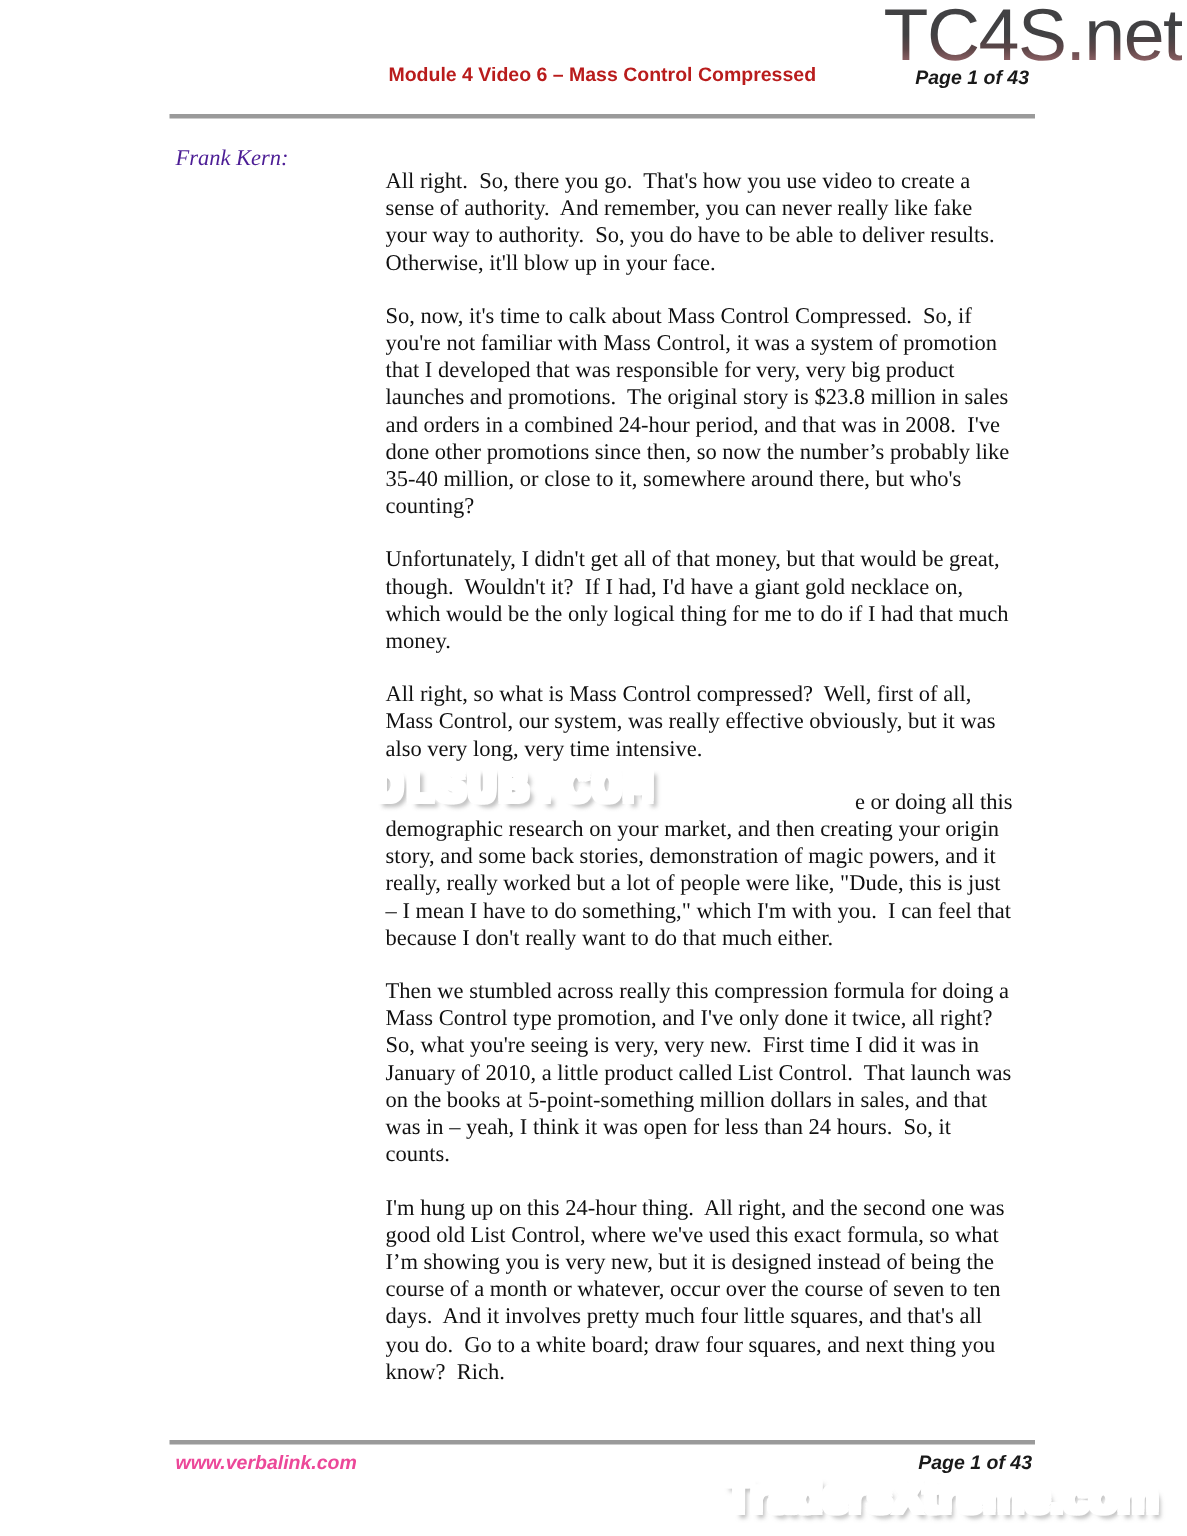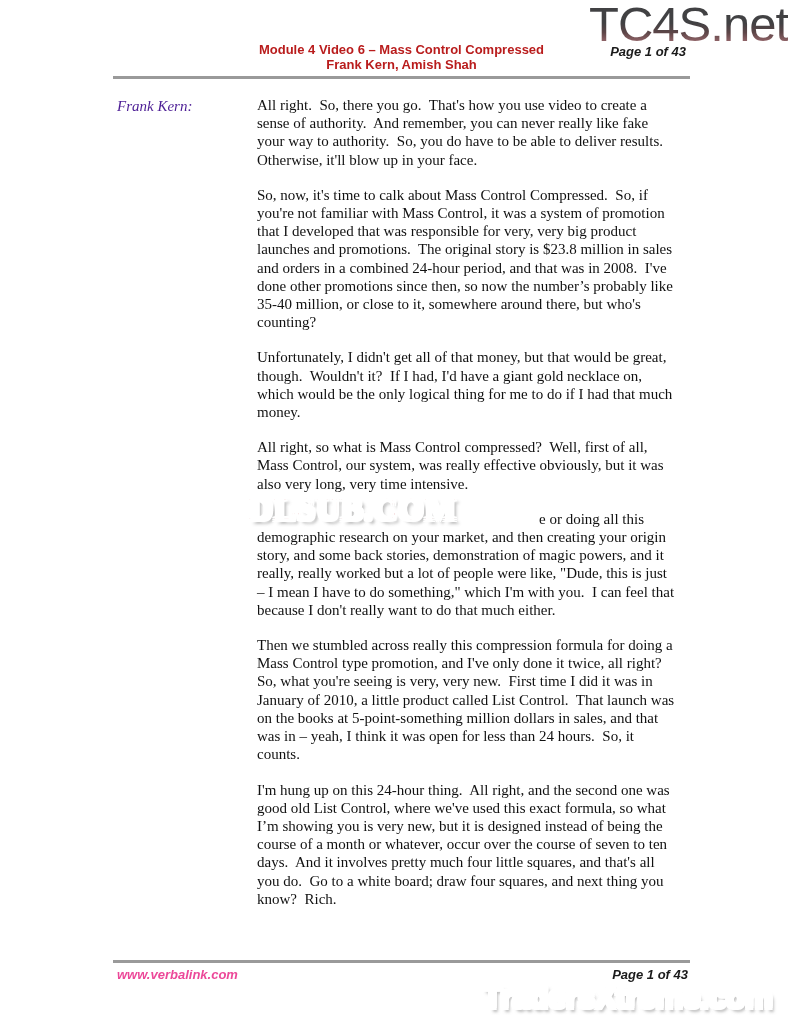--- a/index.html
+++ b/index.html
@@ -42,31 +42,31 @@
   .rule-bottom{top:960px;}
   
   .speaker{
     position:absolute;left:117px;top:98px;
     font-style:italic;font-size:15px;color:#4c1d95;
   }
   .transcript{
     position:absolute;left:257px;top:96px;width:418px;
   }
   .para{
-    margin:0 0 17px 0;
+    margin:16px 0 17px 0;
     font-size:15px;line-height:18.2px;
     white-space:pre-wrap;
     color:#111;
   }
   .para.covered{position:relative;}
-  .para .line1{display:block;padding-left:282px;white-space:pre;}
+  .para .line1{display:block;padding-left:282px;white-space:pre;text-align:right;}
   
   .watermark{
     position:absolute;left:-8px;top:-17px;z-index:2;
-    font-family:Liberation Serif, serif;
+    font-family:Liberation Mono, monospace;
     font-weight:bold;font-size:33px;line-height:33px;letter-spacing:1px;
     background:linear-gradient(180deg,#ef6a64 0%,#e04038 40%,#b5121b 52%,#c51e24 100%);
     -webkit-background-clip:text;background-clip:text;
     color:transparent;-webkit-text-fill-color:transparent;
     text-shadow:
       -2px -2px 0 #fff, 2px -2px 0 #fff, -2px 2px 0 #fff, 2px 2px 0 #fff,
       0 -2px 0 #fff, 0 2px 0 #fff, -2px 0 0 #fff, 2px 0 0 #fff,
       4px 4px 3px rgba(110,110,110,0.45);
     white-space:nowrap;
   }
@@ -97,21 +97,20 @@
 </style>
 </head>
 <body>
 
 <div class="page">
 
   <div class="logo">TC4S.net</div>
 
   <div class="header-center">
     <div>Module 4 Video 6 – Mass Control Compressed</div>
-    <div>Frank Kern, Amish Shah</div>
   </div>
   <div class="header-pagenum">Page 1 of 43</div>
 
   <div class="rule rule-top"></div>
 
   <div class="speaker">Frank Kern:</div>
 
   <div class="transcript">
       <p class="para">All right.  So, there you go.  That's how you use video to create a sense of authority.  And remember, you can never really like fake your way to authority.  So, you do have to be able to deliver results.  Otherwise, it'll blow up in your face.</p>
       <p class="para">So, now, it's time to calk about Mass Control Compressed.  So, if you're not familiar with Mass Control, it was a system of promotion that I developed that was responsible for very, very big product launches and promotions.  The original story is $23.8 million in sales and orders in a combined 24-hour period, and that was in 2008.  I've done other promotions since then, so now the number’s probably like 35-40 million, or close to it, somewhere around there, but who's counting?</p>

